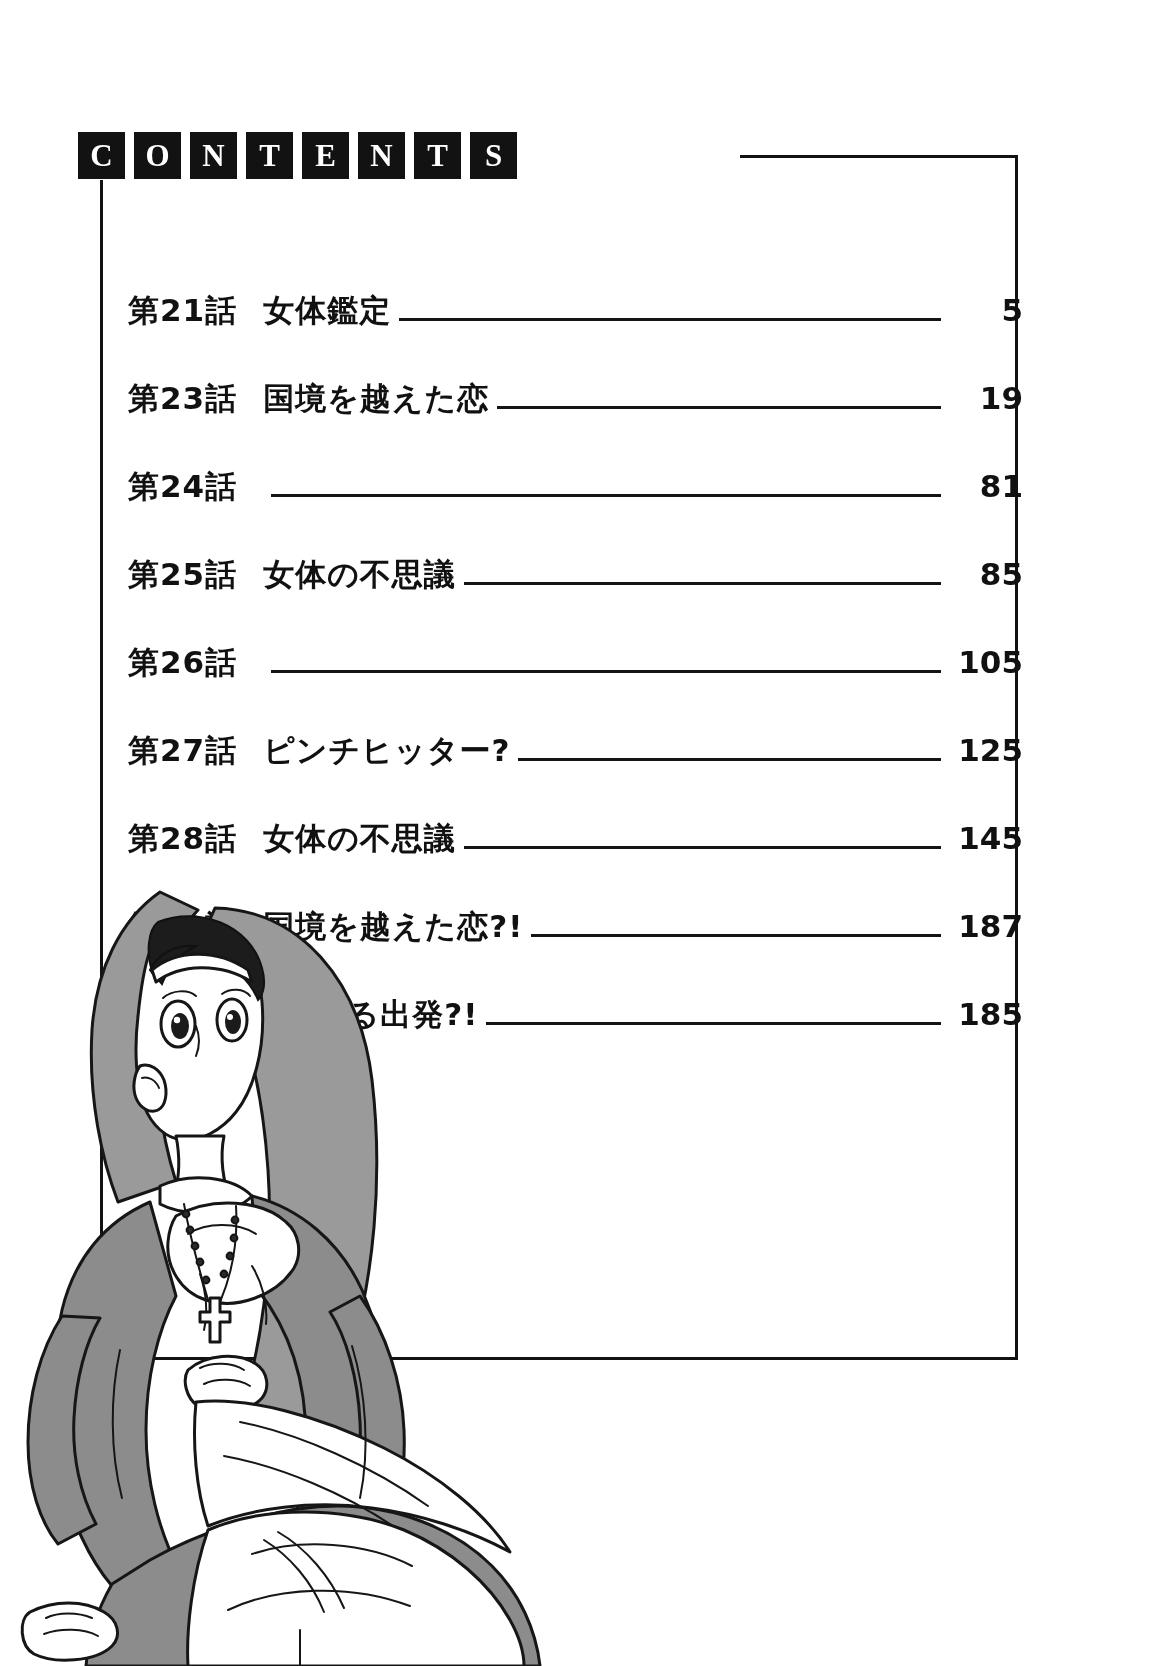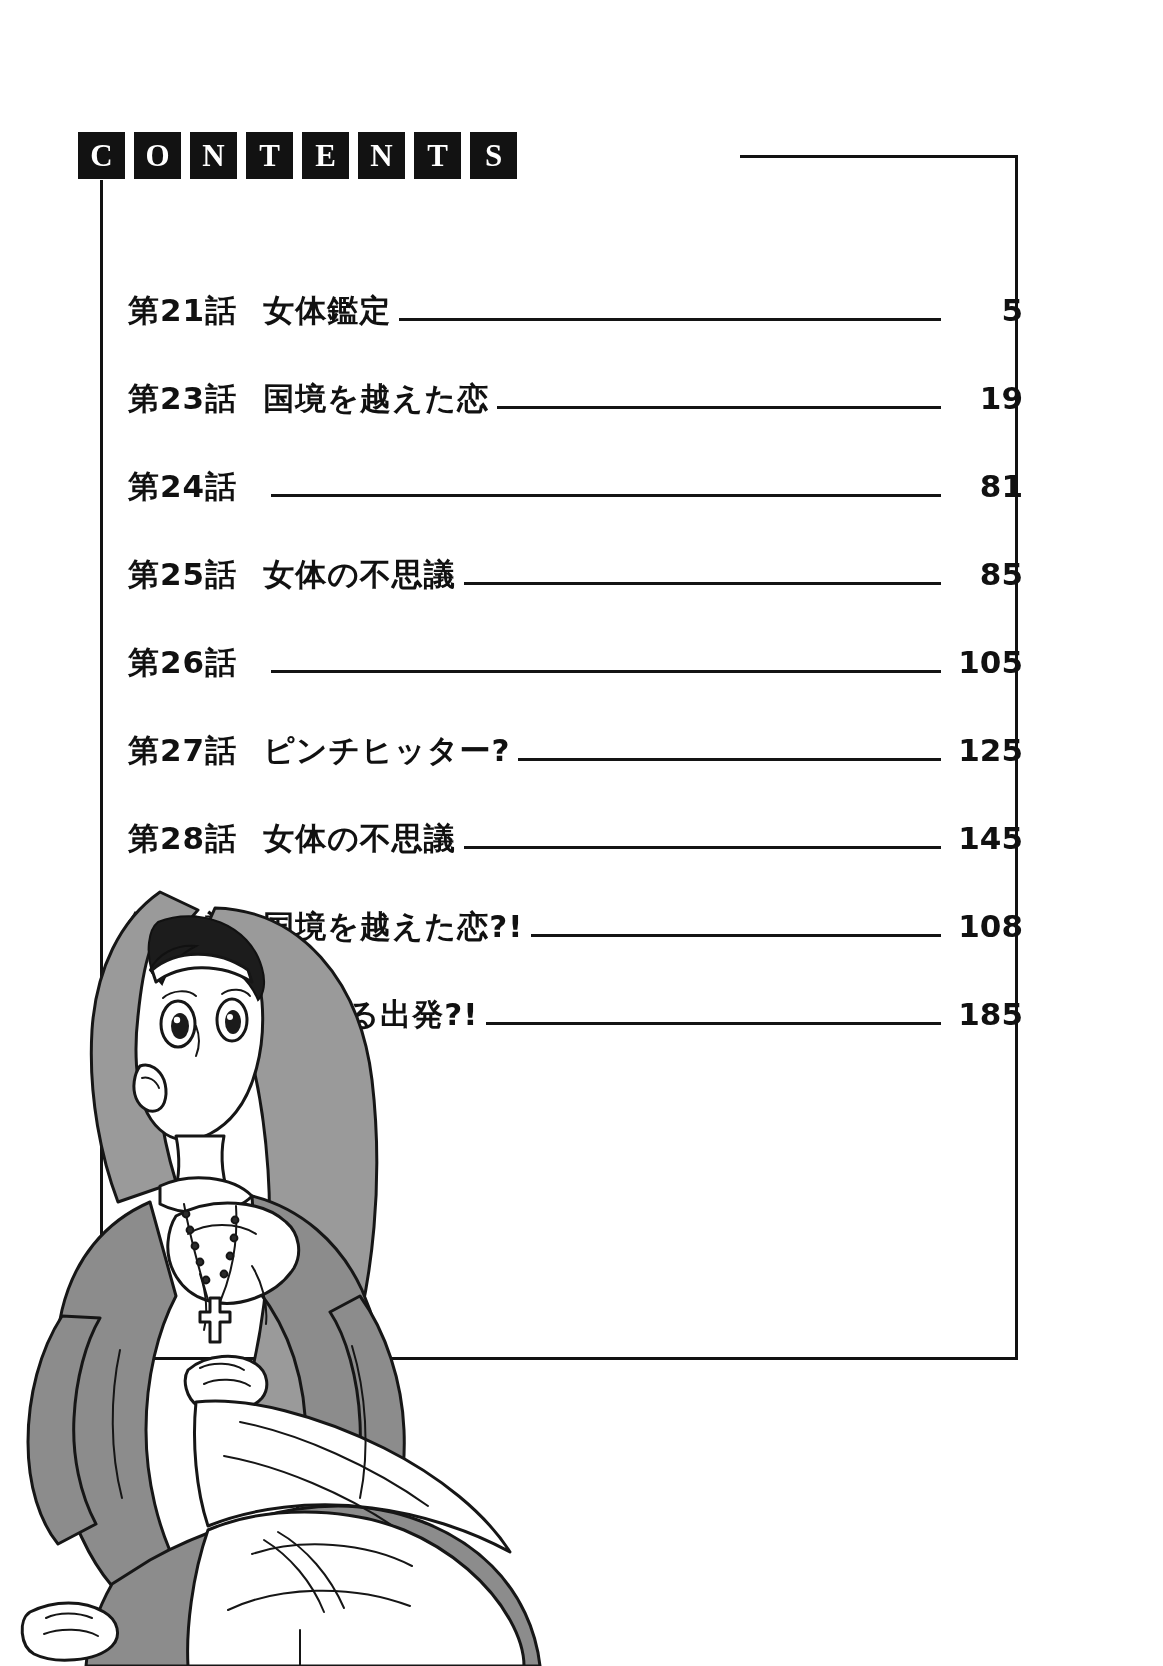--- a/index.html
+++ b/index.html
@@ -193,21 +193,21 @@
     <span class="toc-title toc-ep">第28話</span>
     <span class="toc-title">女体の不思議</span>
     <span class="toc-leader"></span>
     <span class="toc-page">145</span>
   </div>
 
   <div class="toc-row">
     <span class="toc-title toc-ep">第29話</span>
     <span class="toc-title">国境を越えた恋?!</span>
     <span class="toc-leader"></span>
-    <span class="toc-page">108</span>
+    <span class="toc-page">187</span>
   </div>
 
   <div class="toc-row">
     <span class="toc-title toc-ep">最終話</span>
     <span class="toc-title">新たなる出発?!</span>
     <span class="toc-leader"></span>
     <span class="toc-page">185</span>
   </div>
 
 </div>

